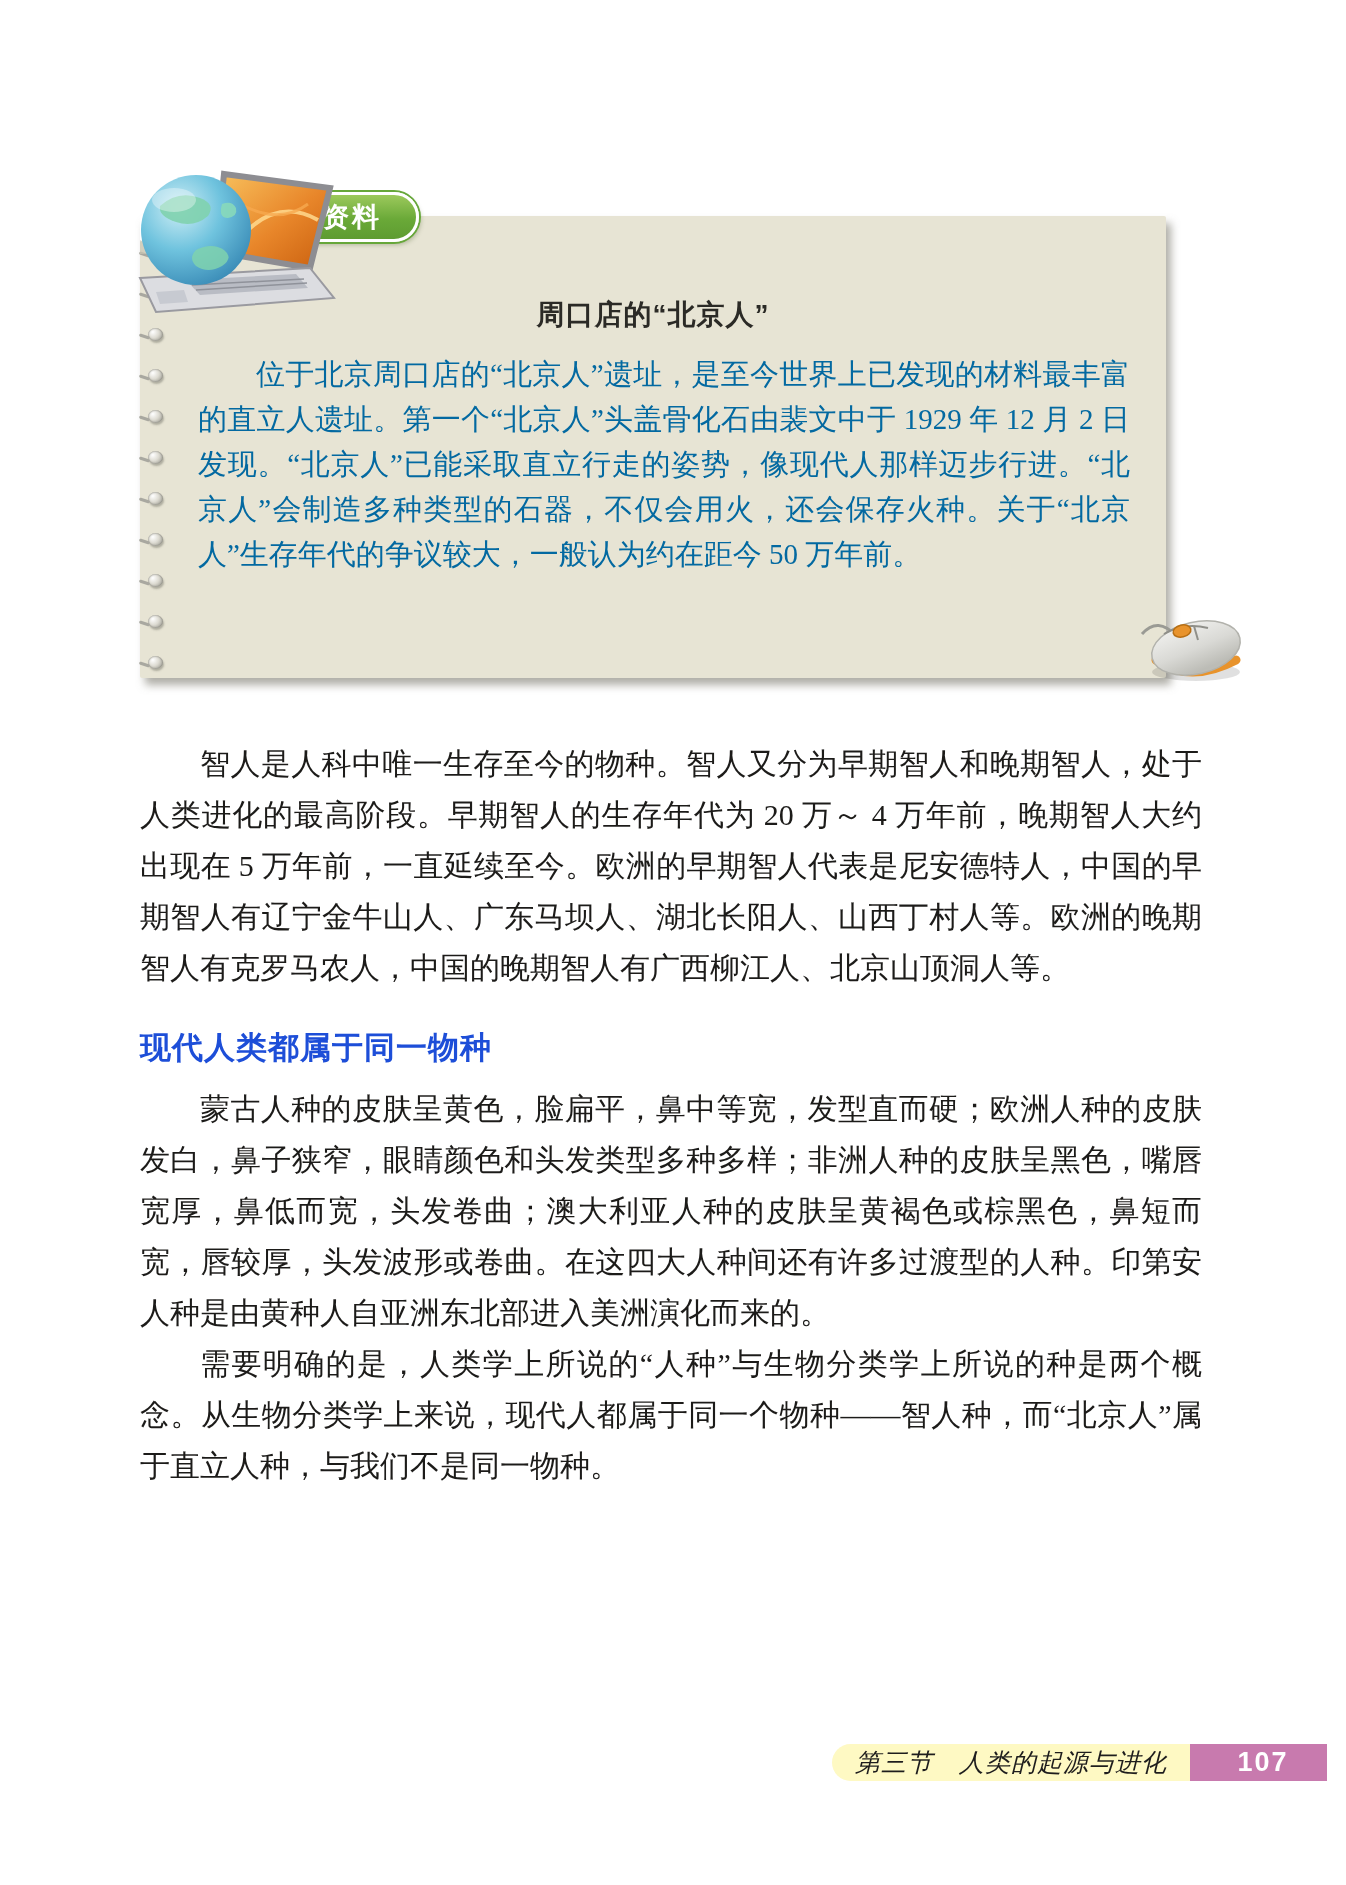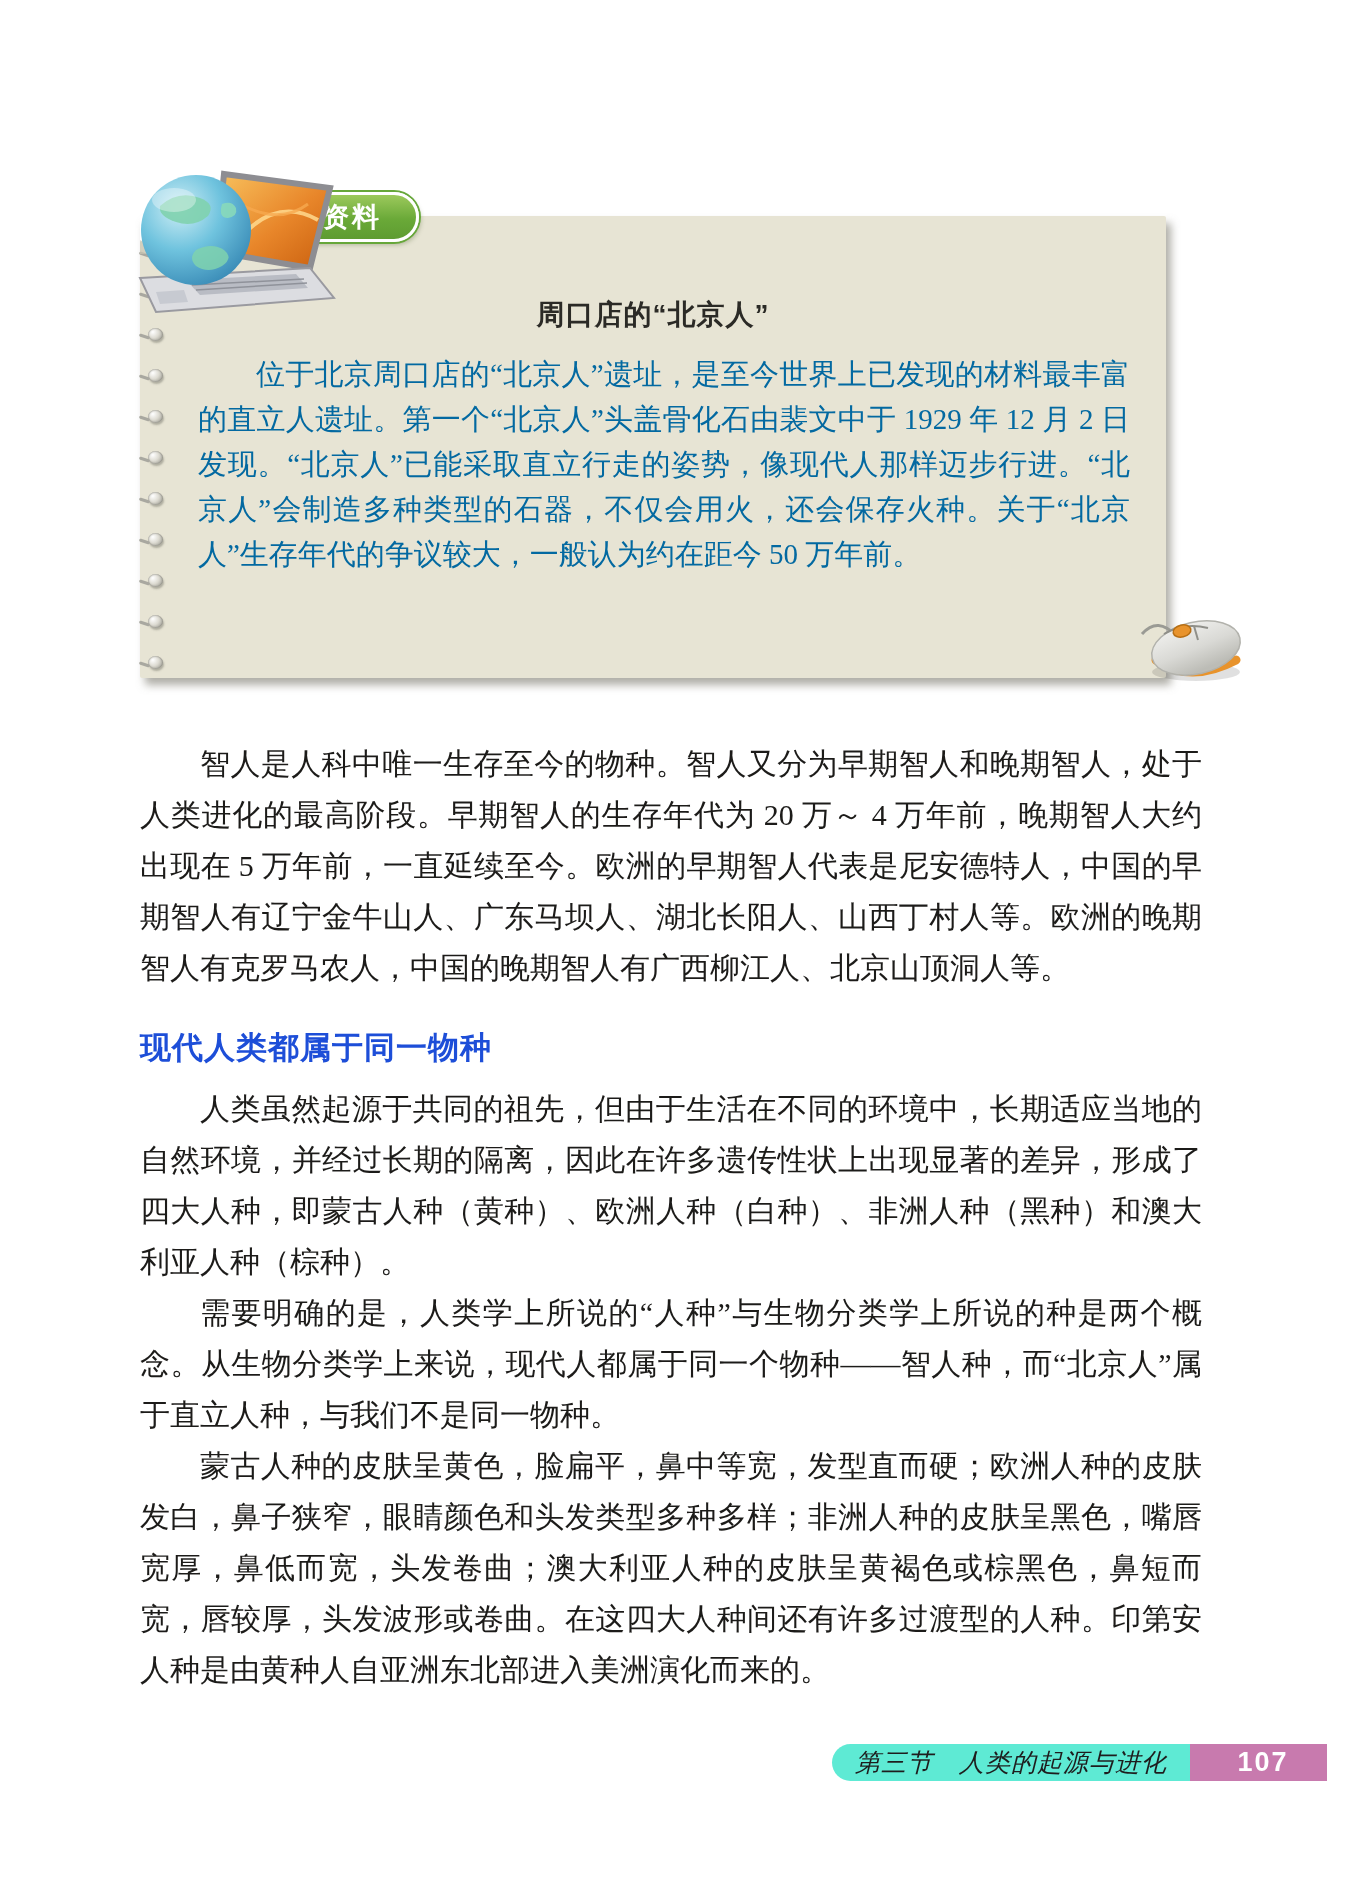--- a/index.html
+++ b/index.html
@@ -67,21 +67,21 @@
     text-align:justify; text-indent:2em;
   }
   .sec-heading{
     margin:34px 0 14px 0;
     font-family:"Liberation Sans","DejaVu Sans",sans-serif;
     font-weight:bold; font-size:31px; color:#1d4ed8; letter-spacing:1px;
   }
   
   .footer-strip{
     position:absolute; left:832px; top:1744px; width:358px; height:37px;
-    background:#5eead4; border-radius:19px 0 0 19px;
+    background:#fef9c3; border-radius:19px 0 0 19px;
     display:flex; align-items:center; justify-content:center;
     font-size:25px; font-style:italic; color:#1e1d1d; letter-spacing:1px;
   }
   .footer-page{
     position:absolute; left:1190px; top:1744px; width:128px; height:37px;
     background:#c87aae; color:#ffffff;
     display:flex; align-items:center; justify-content:center;
     font-family:"Liberation Sans","DejaVu Sans",sans-serif;
     font-weight:bold; font-size:27px; letter-spacing:2px;padding-left:9px;
   }
@@ -154,23 +154,22 @@
     <path d="M20,52 q34,24 80,0" stroke="#e8932c" stroke-width="9" fill="none" stroke-linecap="round"></path>
     <ellipse cx="60" cy="40" rx="45" ry="26" transform="rotate(-13 60 40)" fill="url(#mbody)" stroke="#b2b2ac" stroke-width="1.5"></ellipse>
     <path d="M28,26 q20,-12 44,-6" stroke="#8f8f89" stroke-width="2" fill="none"></path>
     <path d="M58,18 l4,14" stroke="#8f8f89" stroke-width="2" fill="none"></path>
     <ellipse cx="46" cy="23" rx="9" ry="6" transform="rotate(-13 46 23)" fill="#e8932c" stroke="#b86f14" stroke-width="1.5"></ellipse>
   </svg>
 
   <div class="main">
     <p>智人是人科中唯一生存至今的物种。智人又分为早期智人和晚期智人，处于人类进化的最高阶段。早期智人的生存年代为 20 万～ 4 万年前，晚期智人大约出现在 5 万年前，一直延续至今。欧洲的早期智人代表是尼安德特人，中国的早期智人有辽宁金牛山人、广东马坝人、湖北长阳人、山西丁村人等。欧洲的晚期智人有克罗马农人，中国的晚期智人有广西柳江人、北京山顶洞人等。</p>
     <h2 class="sec-heading">现代人类都属于同一物种</h2>
-    <p>人类虽然起源于共同的祖先，但由于生活在不同的环境中，长期适应当地的自然环境，并经过长期的隔离，因此在许多遗传性状上出现显著的差异，形成了四大人种，即蒙古人种（黄种）、欧洲人种（白种）、非洲人种（黑种）和澳大利亚人种（棕种）。</p>
+    <p>蒙古人种的皮肤呈黄色，脸扁平，鼻中等宽，发型直而硬；欧洲人种的皮肤发白，鼻子狭窄，眼睛颜色和头发类型多种多样；非洲人种的皮肤呈黑色，嘴唇宽厚，鼻低而宽，头发卷曲；澳大利亚人种的皮肤呈黄褐色或棕黑色，鼻短而宽，唇较厚，头发波形或卷曲。在这四大人种间还有许多过渡型的人种。印第安人种是由黄种人自亚洲东北部进入美洲演化而来的。</p>
     <p>需要明确的是，人类学上所说的“人种”与生物分类学上所说的种是两个概念。从生物分类学上来说，现代人都属于同一个物种——智人种，而“北京人”属于直立人种，与我们不是同一物种。</p>
-    <p>蒙古人种的皮肤呈黄色，脸扁平，鼻中等宽，发型直而硬；欧洲人种的皮肤发白，鼻子狭窄，眼睛颜色和头发类型多种多样；非洲人种的皮肤呈黑色，嘴唇宽厚，鼻低而宽，头发卷曲；澳大利亚人种的皮肤呈黄褐色或棕黑色，鼻短而宽，唇较厚，头发波形或卷曲。在这四大人种间还有许多过渡型的人种。印第安人种是由黄种人自亚洲东北部进入美洲演化而来的。</p>
   </div>
 
   <div class="footer-strip">
     <span>第三节　人类的起源与进化</span>
   </div>
   <div class="footer-page">
     <span>107</span>
   </div>
 
 </div>

